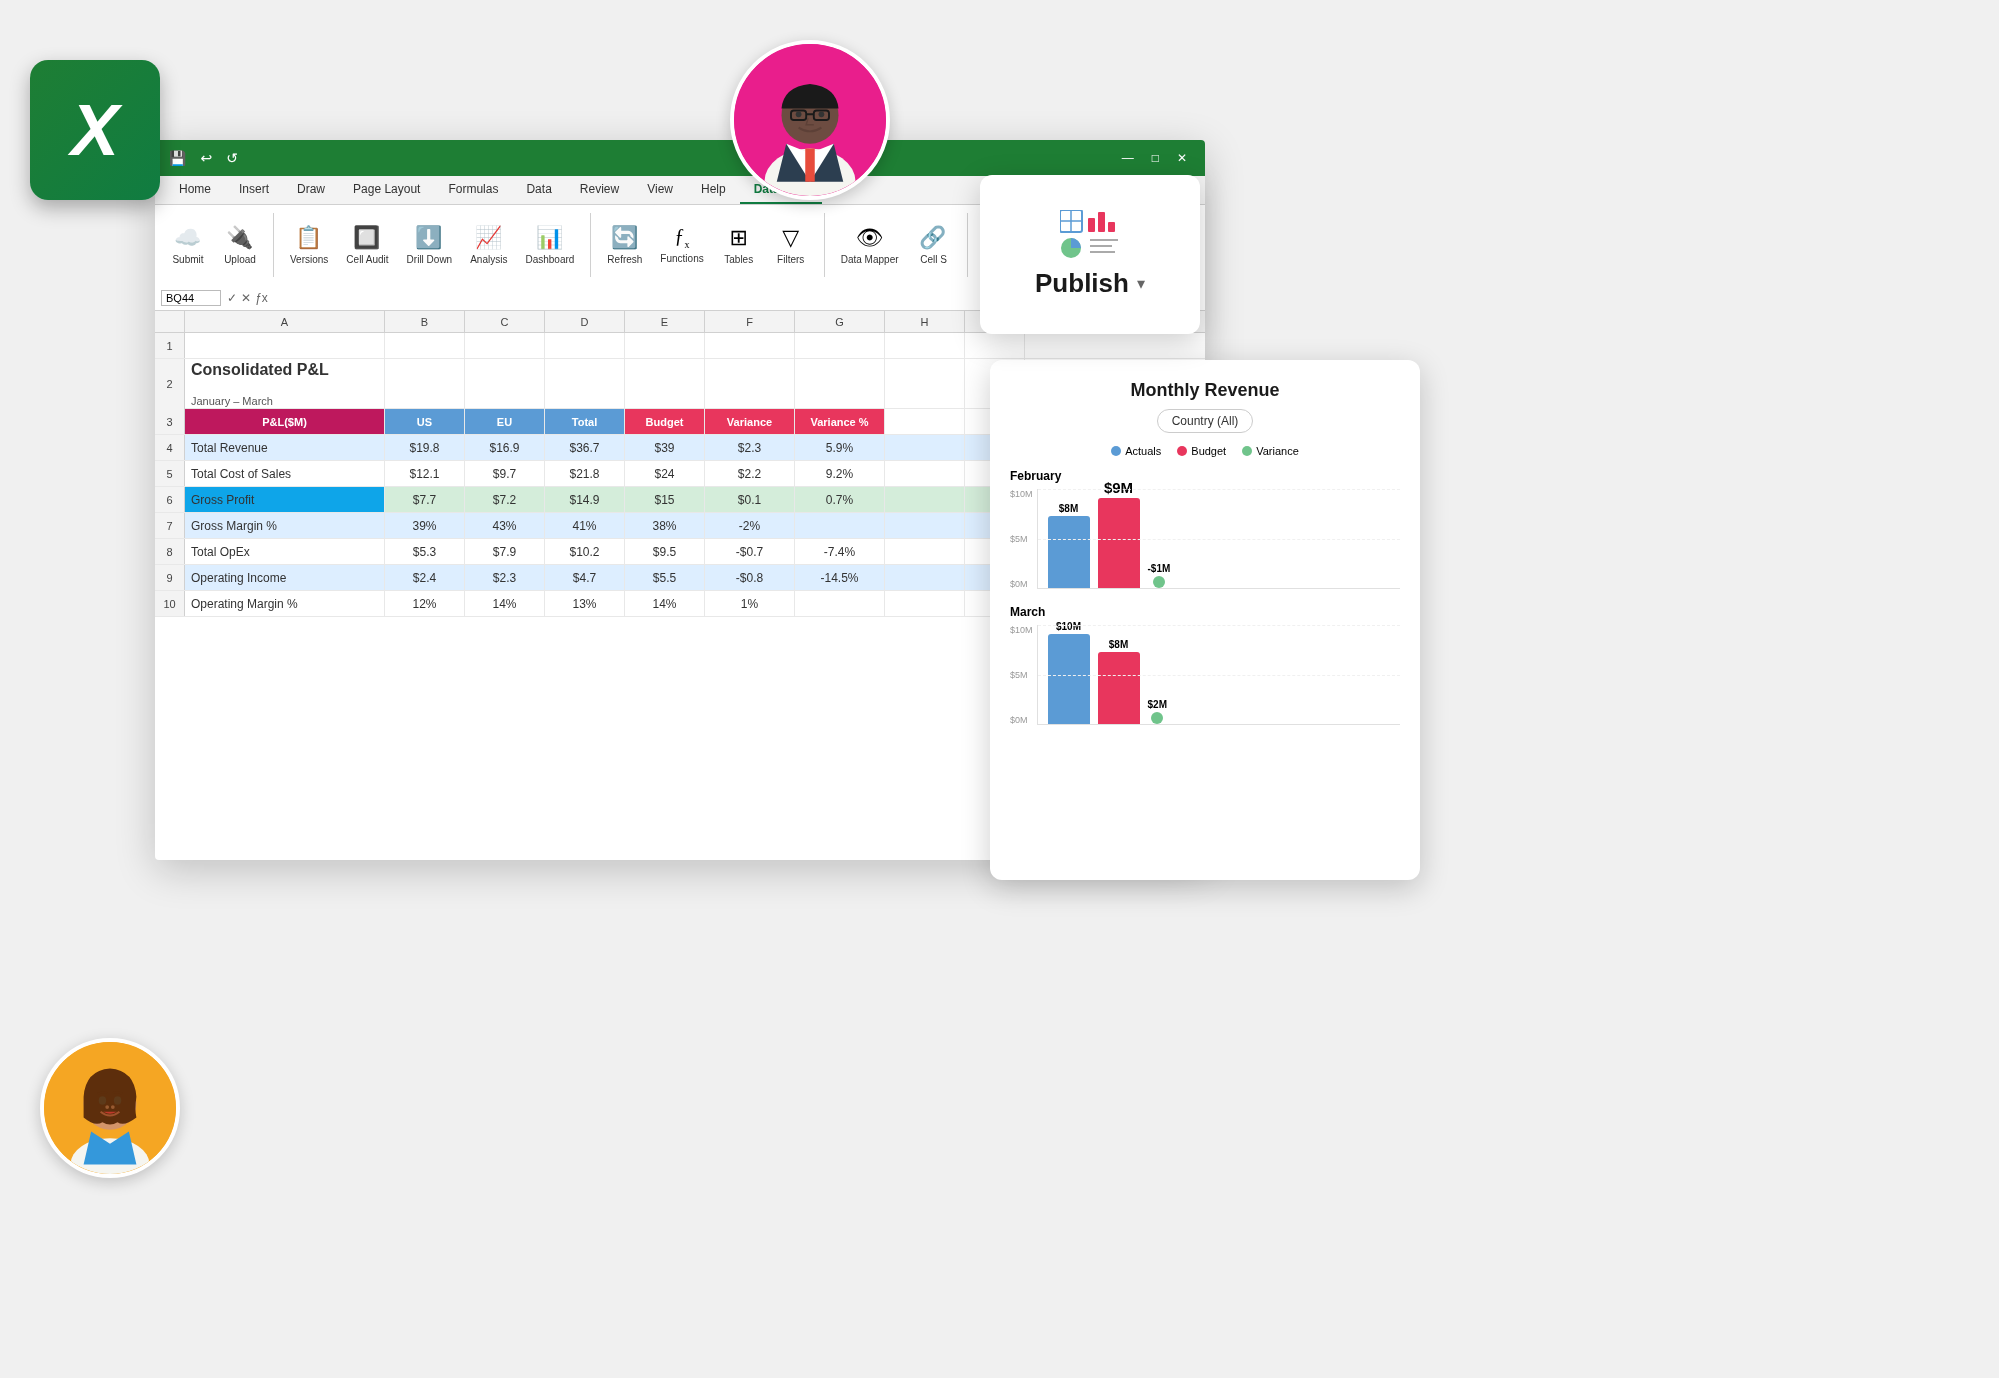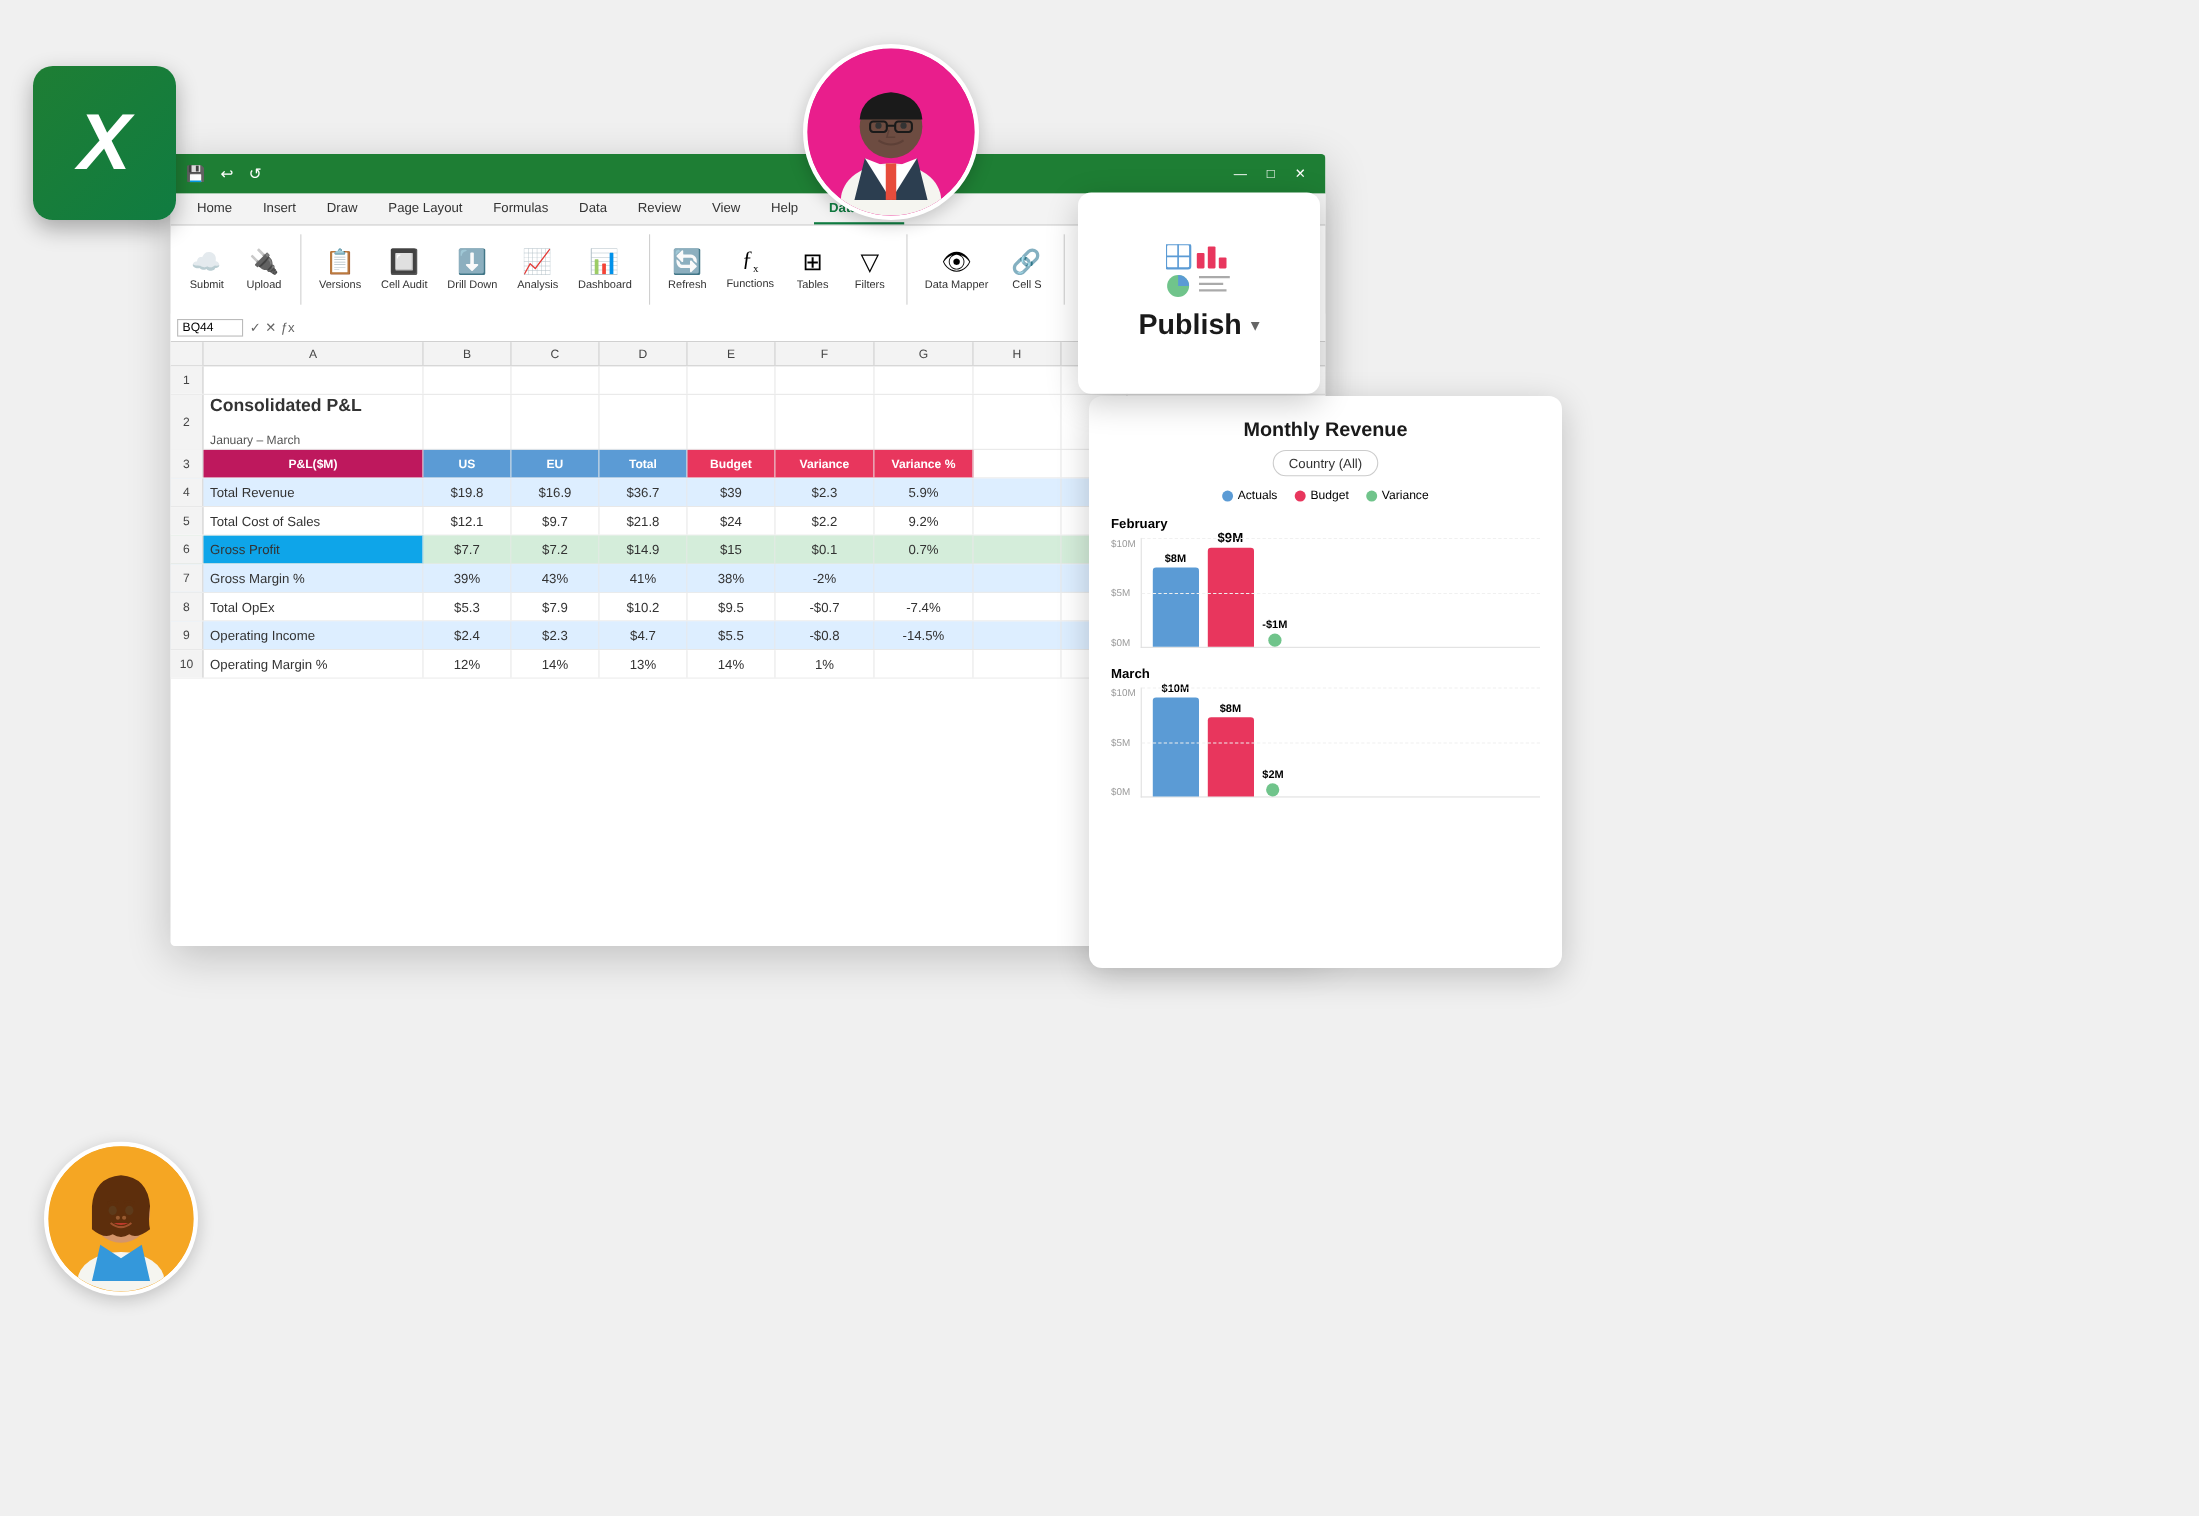--- a/index.html
+++ b/index.html
@@ -250,21 +250,21 @@
       color: #333;
     }
     .cell.center { justify-content: center; }
 
     
     .publish-card {
       position: absolute;
       top: 175px;
       left: 980px;
       width: 220px;
-      height: 183px;
+      height: 159px;
       background: white;
       border-radius: 12px;
       box-shadow: 0 8px 30px rgba(0,0,0,0.2);
       z-index: 15;
       display: flex;
       flex-direction: column;
       align-items: center;
       justify-content: center;
       gap: 8px;
     }
@@ -721,21 +721,21 @@
           <div style="position:absolute; top:50%; left:0; right:0; border-top:1px dashed #f0f0f0;"></div>
 
           <div style="display:flex; align-items:flex-end; height:100%; gap:8px; padding: 0 10px;">
 
             <div style="display:flex; flex-direction:column; align-items:center;">
               <span style="font-size:10px; font-weight:600; margin-bottom:2px;">$8M</span>
               <div style="width:42px; height:72px; background:#5b9bd5; border-radius:3px 3px 0 0;"></div>
             </div>
 
             <div style="display:flex; flex-direction:column; align-items:center;">
-              <span style="font-size:12px; font-weight:600; margin-bottom:2px;">$9M</span>
+              <span style="font-size:15px; font-weight:600; margin-bottom:2px;">$9M</span>
               <div style="width:42px; height:90px; background:#e8365d; border-radius:3px 3px 0 0;"></div>
             </div>
 
             <div style="display:flex; flex-direction:column; align-items:center; justify-content:flex-end; height:90px;">
               <span style="font-size:10px; font-weight:600; margin-bottom:2px;">-$1M</span>
               <div style="width:12px; height:12px; background:#70c48b; border-radius:50%; margin-bottom:0;"></div>
             </div>
           </div>
         </div>
       </div>

